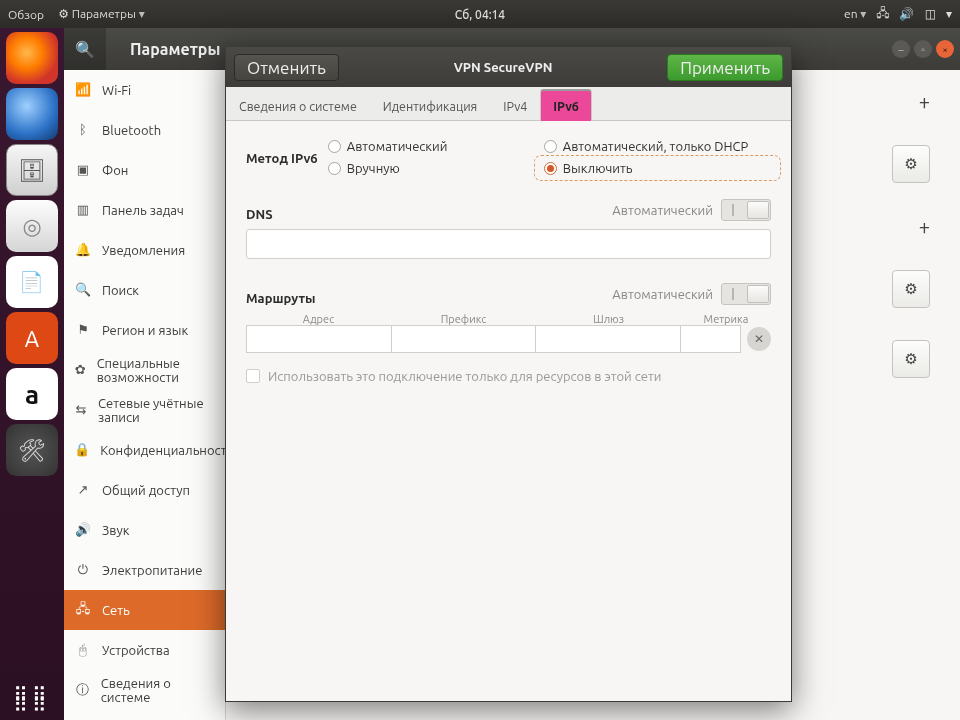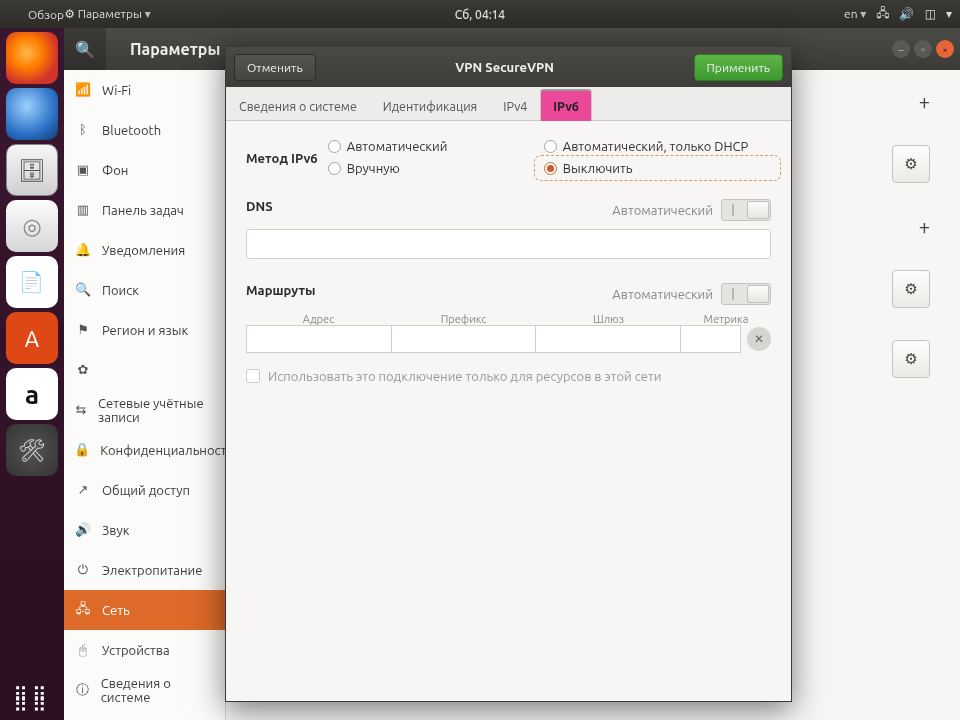--- a/index.html
+++ b/index.html
@@ -2,21 +2,21 @@
 <html><head>
 <meta charset="utf-8">
 <style>
   * { box-sizing: border-box; margin: 0; padding: 0; font-family: "Ubuntu", "Segoe UI", sans-serif; }
   body { width: 960px; height: 720px; background: #300a24; overflow: hidden; position: relative; }
 
   
   .top-panel { position: absolute; top: 0; left: 0; right: 0; height: 28px;
     background: linear-gradient(#3b3935,#2e2c28); color: #ddd; display: flex; align-items: center;
     font-size: 12px; padding: 0 8px; }
-  .top-panel .tp-left { display: flex; align-items: center; gap: 0; margin-left: 20px; }
+  .top-panel .tp-left { display: flex; align-items: center; gap: 14px; }
   .top-panel .tp-center { position: absolute; left: 50%; transform: translateX(-50%); font-weight: 500; }
   .top-panel .tp-right { margin-left: auto; display: flex; align-items: center; gap: 10px; }
   .top-panel .dd::after { content: " ▾"; color:#bbb; }
 
   
   .launcher { position: absolute; top: 28px; left: 0; width: 64px; bottom: 0;
     background: linear-gradient(#3a1730,#2b0f22); display: flex; flex-direction: column; align-items: center; padding-top: 4px; gap: 4px; }
   .launch-item { width: 52px; height: 52px; border-radius: 10px; display:flex; align-items:center; justify-content:center;
     background: rgba(255,255,255,0.05); color: #fff; font-size: 22px; }
   .launch-item.firefox { background: radial-gradient(circle at 40% 40%, #ffb84d 0%, #ff7d00 35%, #d1352a 70%); }
@@ -50,40 +50,40 @@
   
   .content .row { display:flex; justify-content:flex-end; align-items:center; gap:12px; margin-bottom:32px;}
   .content .plus { font-size:20px; color:#444;}
   .gearbox { width:38px; height:38px; border:1px solid #c4c3c0; border-radius:4px; background:linear-gradient(#fdfdfc,#eaeae6); display:flex; align-items:center; justify-content:center; font-size:15px; color:#444;}
 
   
   .dialog { position:absolute; top:46px; left:225px; width:567px; height:656px; background:#f7f6f5;
     border:1px solid #3a3a38; box-shadow:0 8px 30px rgba(0,0,0,0.5); }
   .dlg-hdr { height:40px; background: linear-gradient(#4a4945,#3d3c39); display:flex; align-items:center; padding:0 8px; gap:8px; color:#eee;}
   .dlg-btn { height:27px; padding:0 12px; border-radius:4px; border:1px solid #2c2b28;
-    background:linear-gradient(#55544f,#45443f); color:#eee; font-size:12px; display:flex; align-items:center;}
+    background:linear-gradient(#55544f,#45443f); color:#eee; font-size:17px; display:flex; align-items:center;}
   .dlg-btn.apply { background:linear-gradient(#5fb548,#3c9a2e); border-color:#2a7a1e;}
   .dlg-title { flex:1; text-align:center; font-weight:600; font-size:13px;}
 
   .tabs { height:34px; display:flex; align-items:flex-end; border-bottom:1px solid #c9c8c4; background:#ececea;}
   .tab { padding:8px 12px; font-size:12.5px; color:#555; border:1px solid transparent; border-bottom:none; position:relative; top:1px;}
   .tab.active { background:#ec4899; border-color:#c9c8c4; border-top:2px solid #9b9b98; border-radius:4px 4px 0 0; color:#222; font-weight:700;}
 
   .dlg-body { padding:18px 20px; font-size:13px; color:#444;}
   .method-row { display:flex; gap:10px; align-items:center;}
   .method-label { font-weight:bold; color:#2d2d2d; white-space:nowrap; padding-top:2px;}
   .radio-grid { flex:1; display:grid; grid-template-columns:210px auto; row-gap:8px; column-gap:6px;}
   .radio { display:flex; align-items:center; gap:6px; color:#333;}
   .rdot { width:13px; height:13px; border:1px solid #a6a5a1; border-radius:50%; background:#fff; display:inline-block; position:relative;}
   .radio.checked { outline:1px dashed #d99a65; outline-offset:3px; border-radius:3px; padding:2px 6px; margin:-2px -6px;}
   .radio.checked .rdot { border-color:#c96e31;}
   .radio.checked .rdot::after { content:""; position:absolute; inset:2px; border-radius:50%; background:#d35728;}
 
   .section { margin-top:24px;}
-  .sec-hdr { display:flex; align-items:flex-start; justify-content:space-between;}
+  .sec-hdr { display:flex; align-items:flex-end; justify-content:space-between;}
   .sec-title { font-weight:bold; color:#2d2d2d;}
   .auto-toggle { display:flex; align-items:center; gap:8px; color:#888;}
   .switch { width:50px; height:22px; border-radius:3px; background:#e5e4e1; border:1px solid #c5c4c0; position:relative;}
   .switch .knob { position:absolute; width:22px; height:18px; top:1px; right:1px; border-radius:2px; background:linear-gradient(#fcfcfb,#e6e5e1); border:1px solid #c1c0bc;}
   .switch .bar { position:absolute; left:10px; top:4px; width:2px; height:12px; background:#b7b6b2;}
 
   .text-input { width:100%; height:30px; margin-top:8px; border:1px solid #cfcec9; border-radius:3px; background:#fff;}
   .hint { font-size:11px; color:#9a9995; margin-top:4px;}
 
   .routes-head { display:flex; margin-top:8px; font-size:11px; color:#8b8a86;}
@@ -166,20 +166,21 @@
       <div class="sb-item">
           <span class="sb-ico">🔍</span>
           <span>Поиск</span>
         </div>
       <div class="sb-item">
           <span class="sb-ico">⚑</span>
           <span>Регион и язык</span>
         </div>
       <div class="sb-item">
           <span class="sb-ico">✿</span>
+          <span>Специальные возможности</span>
         </div>
       <div class="sb-item">
           <span class="sb-ico">⇆</span>
           <span>Сетевые учётные записи</span>
         </div>
       <div class="sb-item">
           <span class="sb-ico">🔒</span>
           <span>Конфиденциальность</span>
         </div>
       <div class="sb-item">

